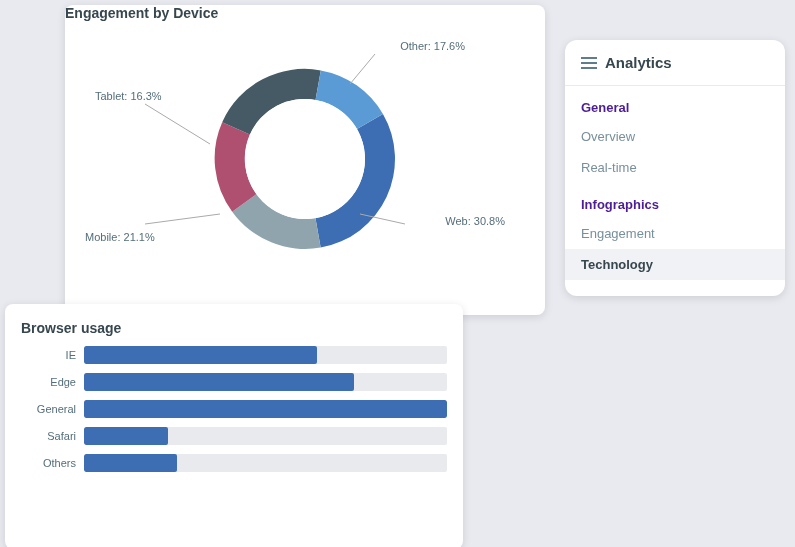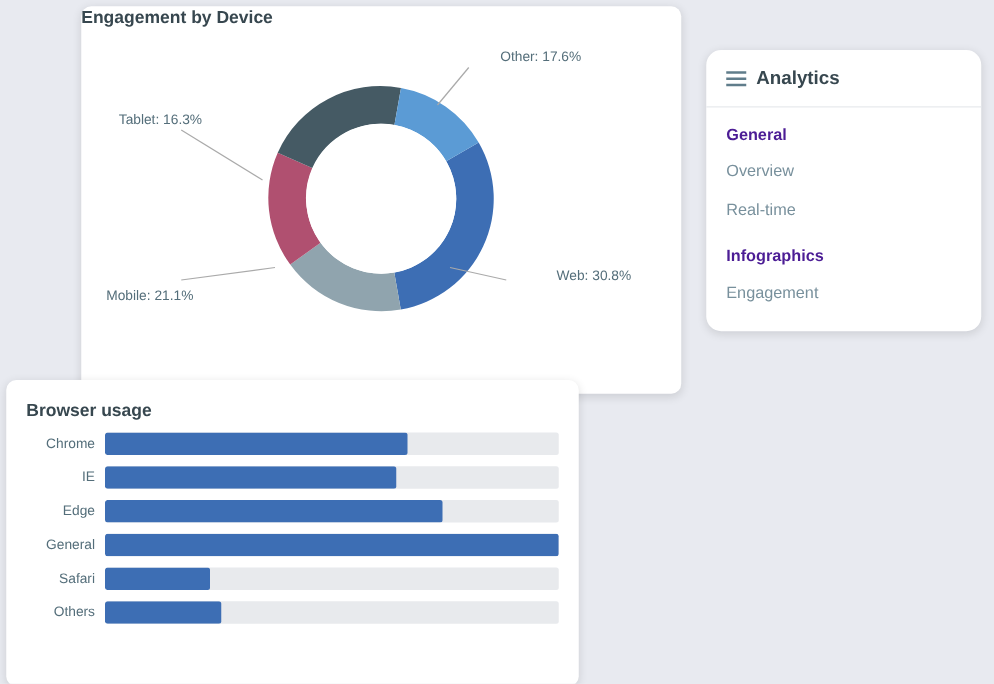--- a/index.html
+++ b/index.html
@@ -194,26 +194,20 @@
       <line x1="80" y1="195" x2="155" y2="185" stroke="#aaa" stroke-width="1"></line>
 
       <line x1="340" y1="195" x2="295" y2="185" stroke="#aaa" stroke-width="1"></line>
     </svg>
   </div>
 </div>
 
 <div class="browser-card">
   <div class="card-title">Browser usage</div>
   <div class="bar-chart" id="bar-chart-container">
-  <div class="bar-row">
-        <div class="bar-label">Chrome</div>
-        <div class="bar-track">
-          <div class="bar-fill" style="width: 66.6667%;"></div>
-        </div>
-      </div>
       <div class="bar-row">
         <div class="bar-label">IE</div>
         <div class="bar-track">
           <div class="bar-fill" style="width: 64.1026%;"></div>
         </div>
       </div>
       <div class="bar-row">
         <div class="bar-label">Edge</div>
         <div class="bar-track">
           <div class="bar-fill" style="width: 74.359%;"></div>
@@ -250,13 +244,14 @@
     <span class="sidebar-title">Analytics</span>
   </div>
 
   <div class="sidebar-section-label">General</div>
   <div class="sidebar-item">Overview</div>
   <div class="sidebar-item">Real-time</div>
 
   <div class="sidebar-section-label">Infographics</div>
   <div class="sidebar-item">Engagement</div>
 
+  <div class="sidebar-section-label sidebar-item active">Technology</div>
 </div>
 
 </body></html>

